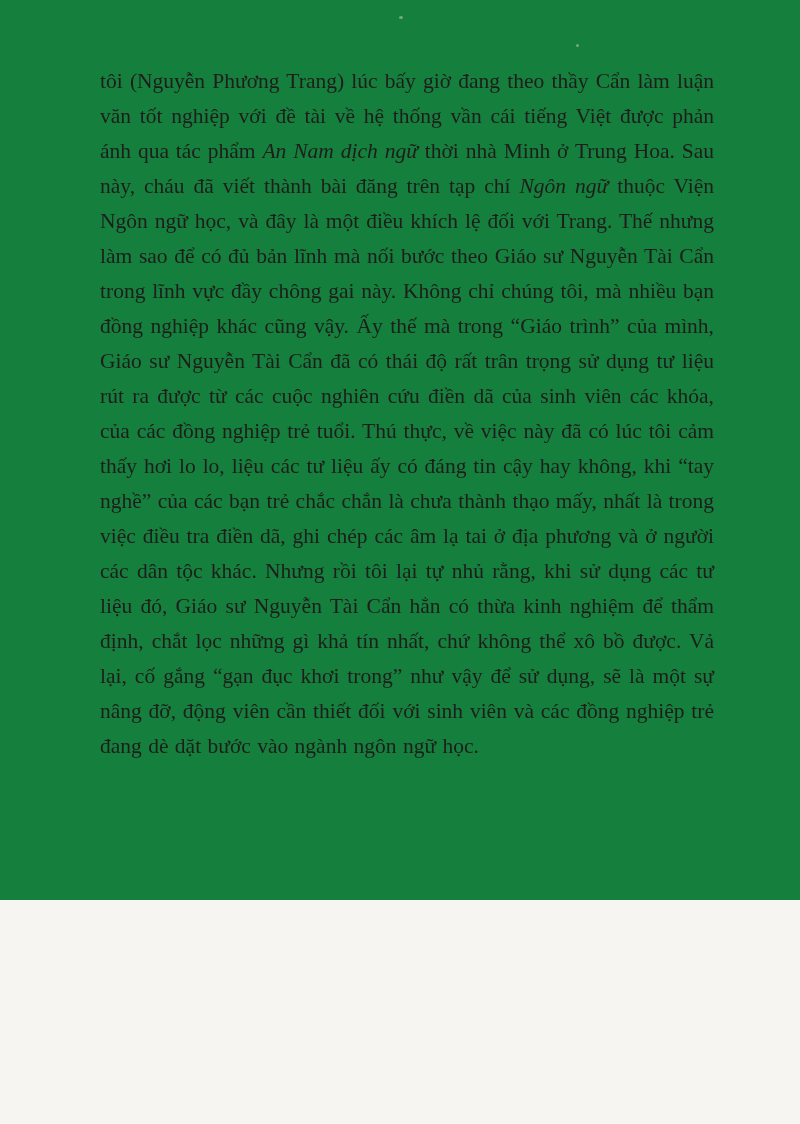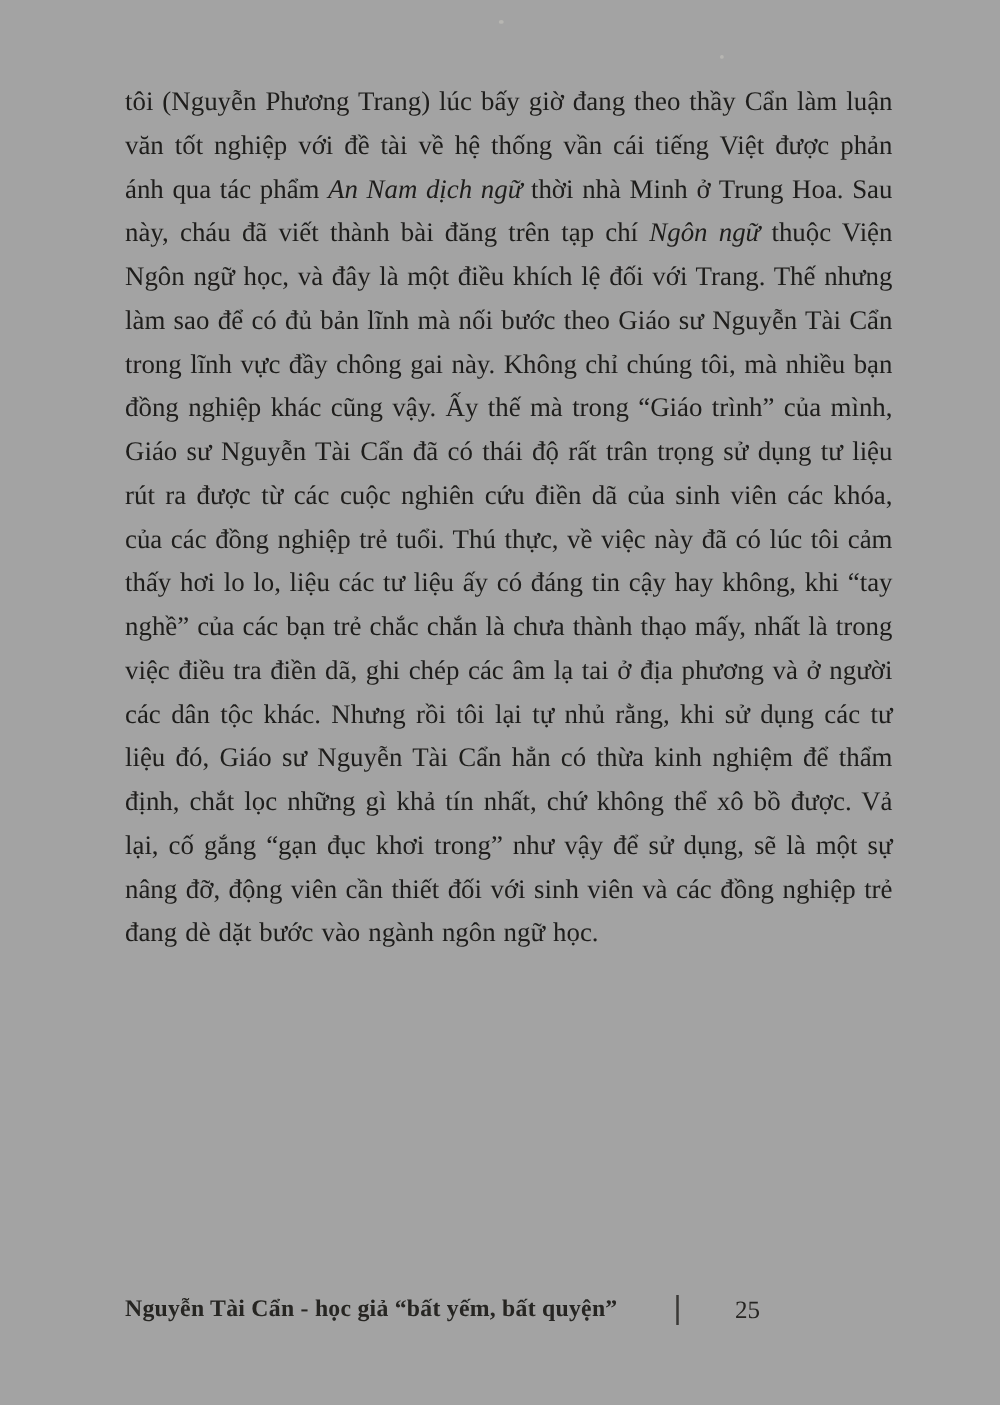--- a/index.html
+++ b/index.html
@@ -8,22 +8,22 @@
   }
   body {
     width: 800px;
     height: 1124px;
     background: #f6f5f1;
     font-family: "Liberation Serif", "DejaVu Serif", serif;
   }
   .page {
     position: relative;
     width: 800px;
-    height: 1124px;
-    background: #a3a3a3;
+    height: 900px;
+    background: #15803d;
     overflow: hidden;
     color: #1e1d1b;
   }
   .text-block {
     position: absolute;
     left: 100px;
     top: 64px;
     width: 614px;
   }
   p.para {

